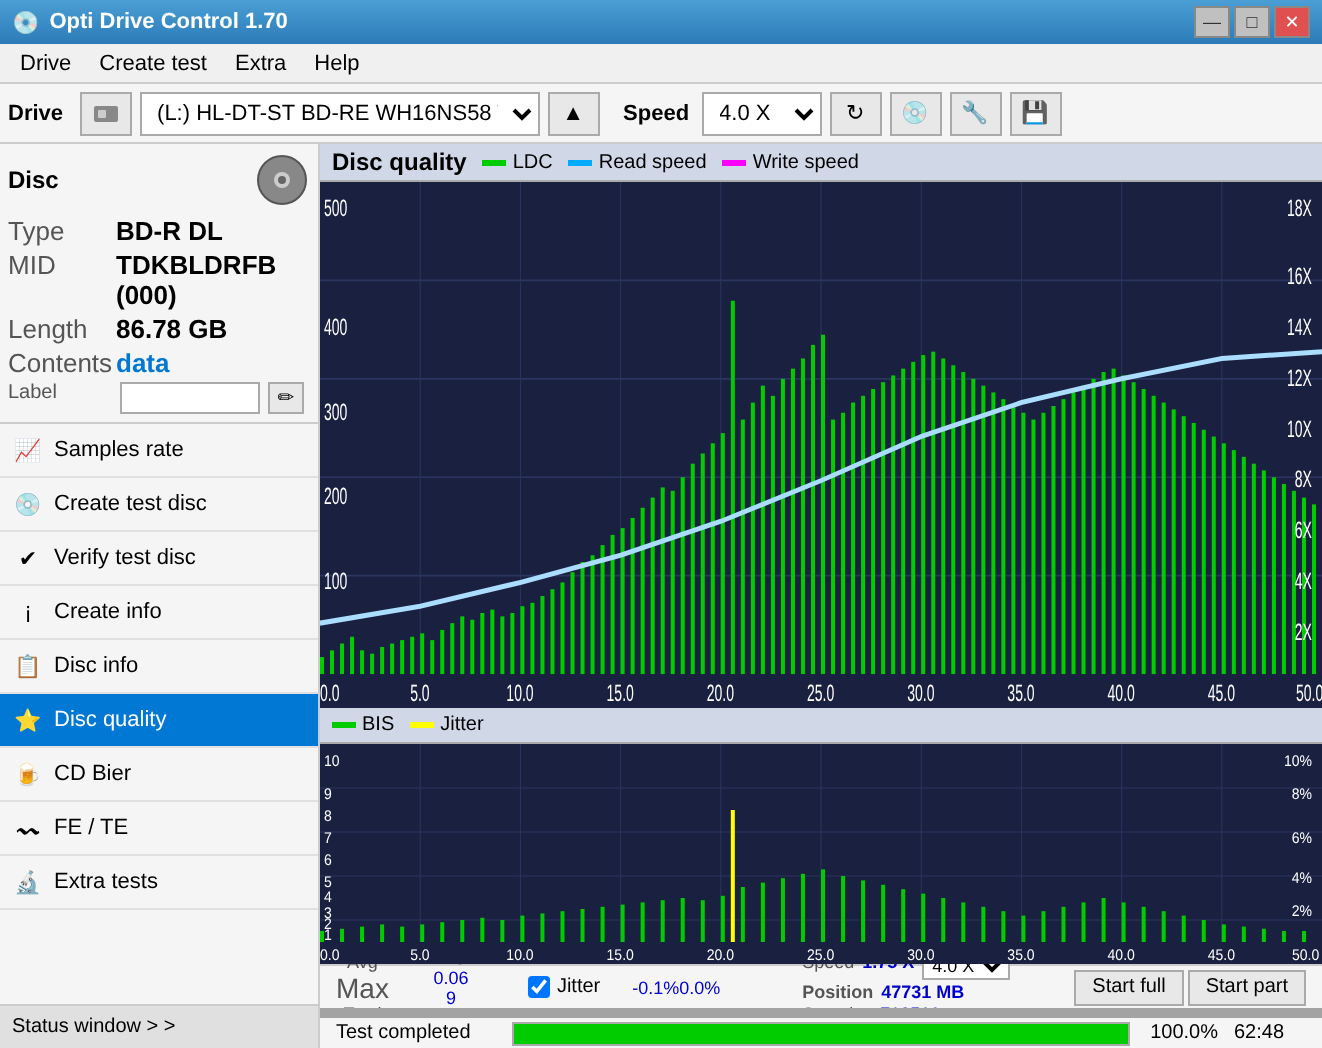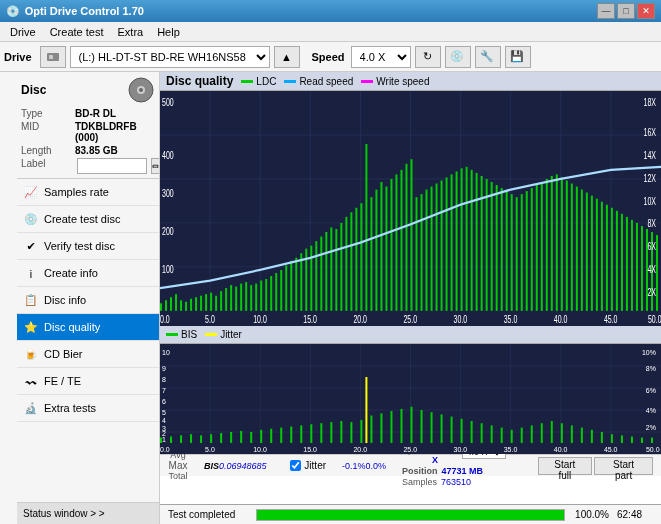--- a/index.html
+++ b/index.html
@@ -107,41 +107,40 @@
       display: flex;
       height: calc(524px - 72px);
     }
     .sidebar {
       width: 160px;
       background: #f5f5f5;
       border-right: 1px solid #ccc;
       display: flex;
       flex-direction: column;
       overflow: hidden;
-      padding-left: 17px;
     }
     .disc-panel {
       border-bottom: 1px solid #ccc;
       padding: 4px;
     }
     .disc-header {
       display: flex;
       align-items: center;
       justify-content: space-between;
       margin-bottom: 4px;
     }
     .disc-title {
       font-weight: bold;
       font-size: 12px;
     }
     .disc-info-row {
       display: flex;
       gap: 2px;
       margin-bottom: 2px;
-      font-size: 10px;
+      font-size: 13px;
     }
     .disc-info-label {
       color: #555;
       width: 52px;
       flex-shrink: 0;
     }
     .disc-info-value {
       color: #000;
       font-weight: bold;
     }
@@ -317,21 +316,25 @@
       <div class="disc-info-row">
         <span class="disc-info-label">Type</span>
         <span class="disc-info-value">BD-R DL</span>
       </div>
       <div class="disc-info-row">
         <span class="disc-info-label">MID</span>
         <span class="disc-info-value">TDKBLDRFB (000)</span>
       </div>
       <div class="disc-info-row">
         <span class="disc-info-label">Length</span>
-        <span class="disc-info-value">83.85 GB</span>
+        <span class="disc-info-value">86.78 GB</span>
+      </div>
+      <div class="disc-info-row">
+        <span class="disc-info-label">Contents</span>
+        <span class="disc-info-value blue">data</span>
       </div>
       <div class="label-row">
         <span class="disc-info-label">Label</span>
         <input class="label-input" type="text" style="">
         <div class="label-btn">✏</div>
       </div>
     </div>
 
     <div class="sidebar-nav">
       <div class="nav-item">
@@ -653,24 +656,24 @@
         <text x="343" y="98" fill="#ffffff" font-size="7">35.0</text>
         <text x="393" y="98" fill="#ffffff" font-size="7">40.0</text>
         <text x="443" y="98" fill="#ffffff" font-size="7">45.0</text>
         <text x="485" y="98" fill="#ffffff" font-size="7">50.0 GB</text>
       </svg>
     </div>
 
     <div style="background:#f5f5f5;border-top:1px solid #ccc;padding:2px 8px;display:flex;align-items:center;gap:16px;height:22px;">
       <div style="display:flex;flex-direction:column;align-items:center;min-width:20px;">
         <span style="color:#555;font-size:9px;">Avg</span>
-        <span style="color:#555;font-size:10px;">Max</span>
+        <span style="color:#555;font-size:14px;">Max</span>
         <span style="color:#555;font-size:9px;">Total</span>
       </div>
-      <div style="display:flex;flex-direction:row;align-items:center;min-width:30px;font-style:italic;">
+      <div style="display:flex;flex-direction:column;align-items:center;min-width:30px;">
         <span style="font-size:9px;font-weight:bold;">BIS</span>
         <span style="color:#0000cc;font-size:9px;">0.06</span>
         <span style="color:#0000cc;font-size:9px;">9</span>
         <span style="color:#0000cc;font-size:9px;">48685</span>
       </div>
       <div style="display:flex;align-items:center;gap:3px;margin-left:8px;">
         <input type="checkbox" checked="" style="width: 11px; height: 11px;">
         <span style="font-size:10px;">Jitter</span>
       </div>
       <div style="display:flex;flex-direction:row;align-items:center;min-width:35px;">
@@ -693,21 +696,21 @@
           <span style="color:#555;">Samples</span>
           <span style="color:#0000cc;">763510</span>
         </div>
       </div>
       <div style="display:flex;flex-direction:row;gap:2px;margin-left:16px;">
         <button class="start-btn">Start full</button>
         <button class="start-btn">Start part</button>
       </div>
     </div>
 
-    <div style="display:flex;align-items:center;padding:2px 8px;gap:8px;background:#f5f5f5;border-top:1px solid #a3a3a3;height:20px;margin-top:28px;">
+    <div style="display:flex;align-items:center;padding:2px 8px;gap:8px;background:#f5f5f5;border-top:5px solid #a3a3a3;height:20px;">
       <span style="font-size:10px;min-width:80px;">Test completed</span>
       <div style="flex:1;height:12px;background:#e0e0e0;border:1px solid #aaa;">
         <div style="height:100%;background:#00cc00;width:100%;"></div>
       </div>
       <span style="font-size:10px;min-width:36px;text-align:right;">100.0%</span>
       <span style="font-size:10px;min-width:36px;">62:48</span>
     </div>
 
   </div>
 </div>

